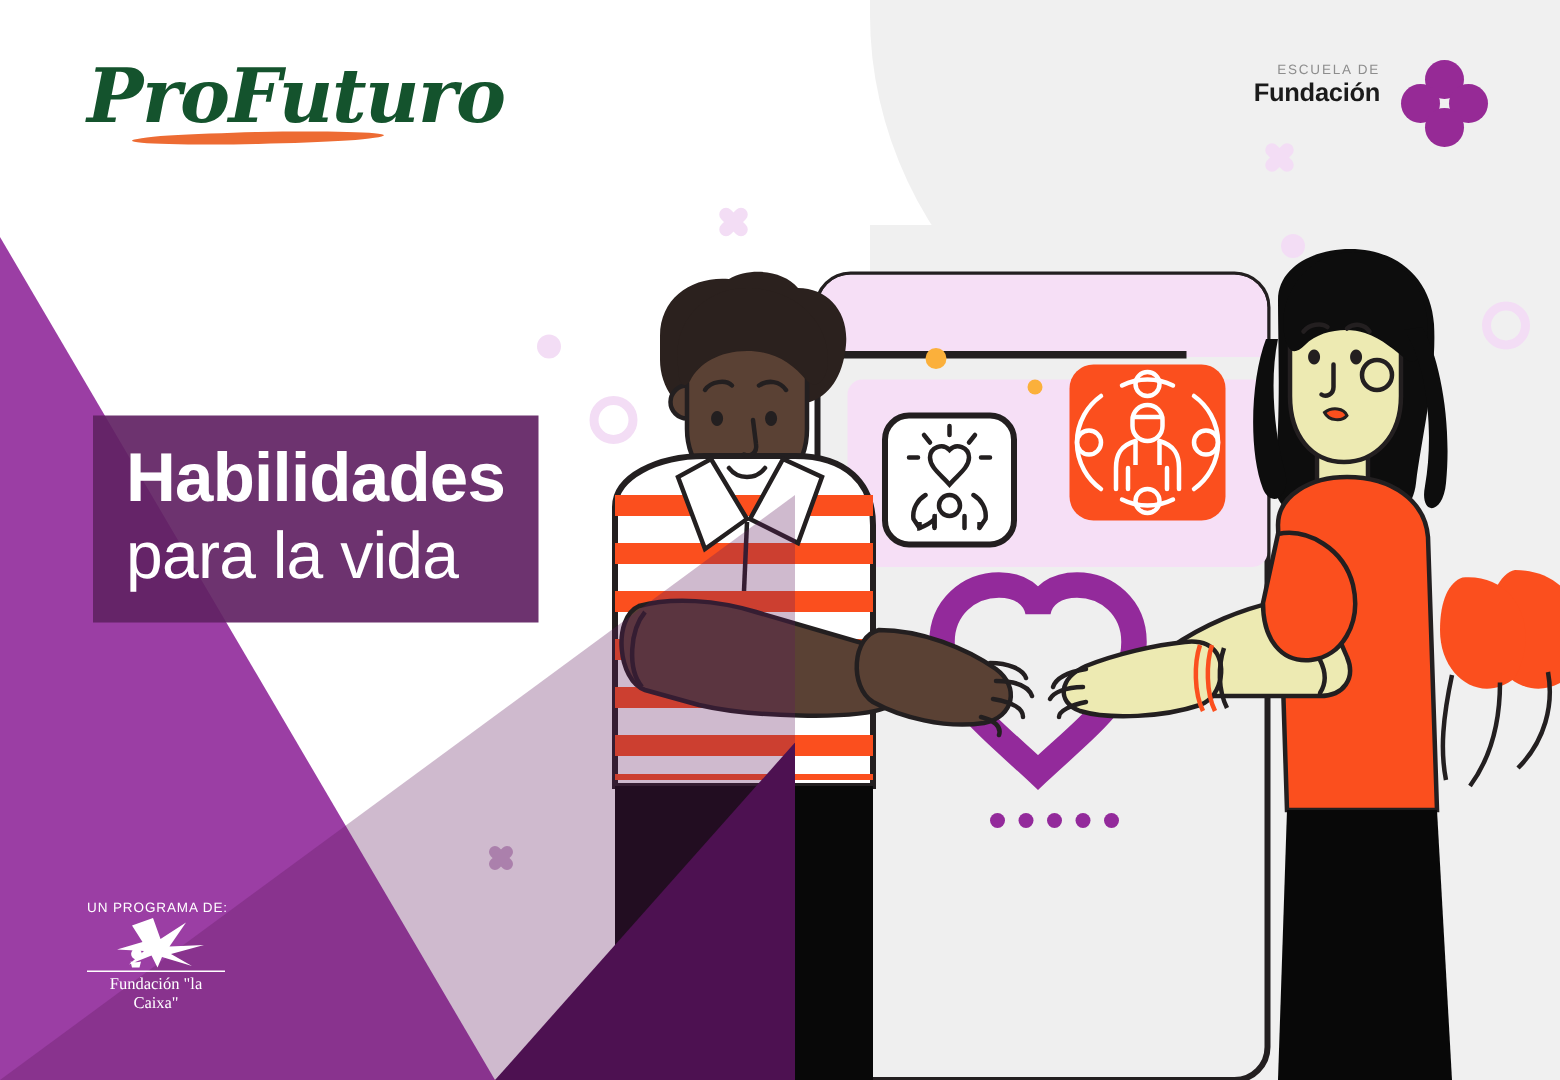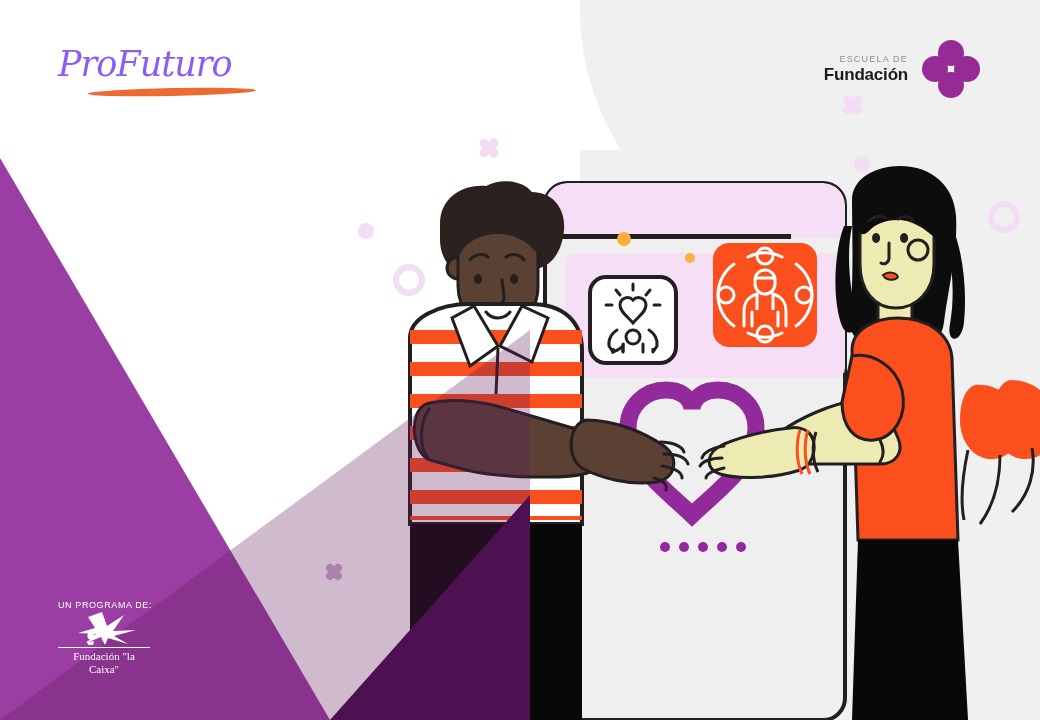--- a/index.html
+++ b/index.html
@@ -58,34 +58,34 @@
     clip-path:polygon(100% 100%, 0% 100%, 100% 0%);
   }
 
   
   .profuturo-logo {
     position:absolute; left:58px; top:38px;
     width:215px; height:62px;
   }
   .profuturo-text {
     font-family:"DejaVu Serif", serif;
-    font-style:italic; font-weight:normal;
-    font-size:35px; color:#8b5cf6;
+    font-style:italic; font-weight:bold;
+    font-size:50px; color:#14532d;
     letter-spacing:-1px;
     line-height:52px;
   }
   .profuturo-swoosh {
     position:absolute; left:30px; top:50px;
     width:168px; height:8px;
     background:#ed6b33;
     border-radius:50%;
     transform:rotate(-1.2deg);
   }
 
-  .escuela-logo { position:absolute; right:60px; top:40px; display:flex; align-items:center; gap:14px; }
+  .escuela-logo { position:absolute; right:48px; top:40px; display:flex; align-items:flex-start; gap:14px; }
   .escuela-text { text-align:right; }
   .escuela-sub {
     font-size:9px; letter-spacing:1.2px; color:#8d8d8d;
     font-weight:normal; line-height:12px;
   }
   .escuela-main {
     font-size:17px; font-weight:bold; color:#1b1b1b;
     line-height:20px; letter-spacing:-0.2px;
   }
   .escuela-mark { position:relative; width:58px; height:58px; }
@@ -350,20 +350,24 @@
       <div class="escuela-main">Fundación</div>
     </div>
     <div class="escuela-mark">
       <span class="d-top"></span>
         <span class="d-left"></span>
         <span class="d-right"></span>
         <span class="d-bot"></span>
     </div>
   </div>
 
+  <div class="title-band">
+    <div class="title-line1">Habilidades</div>
+    <div class="title-line2">para la vida</div>
+  </div>
 
   <div class="sponsors">
     <div class="sponsor-label">UN PROGRAMA DE:</div>
     <div class="sponsor-row">
 
 
       <div class="caixa-logo">
         <svg class="caixa-star" viewBox="0 0 92 36" xmlns="http://www.w3.org/2000/svg">
           <path d="M44,2 L49,16 L66,5 L55,21 L78,20 L56,26 L70,34 L50,28 L47,35 L43,27 L28,33 L38,24 L20,23 L37,18 L30,7 Z" fill="#ffffff"></path>
           <circle cx="33" cy="26" r="3.6" fill="#ffffff"></circle>

